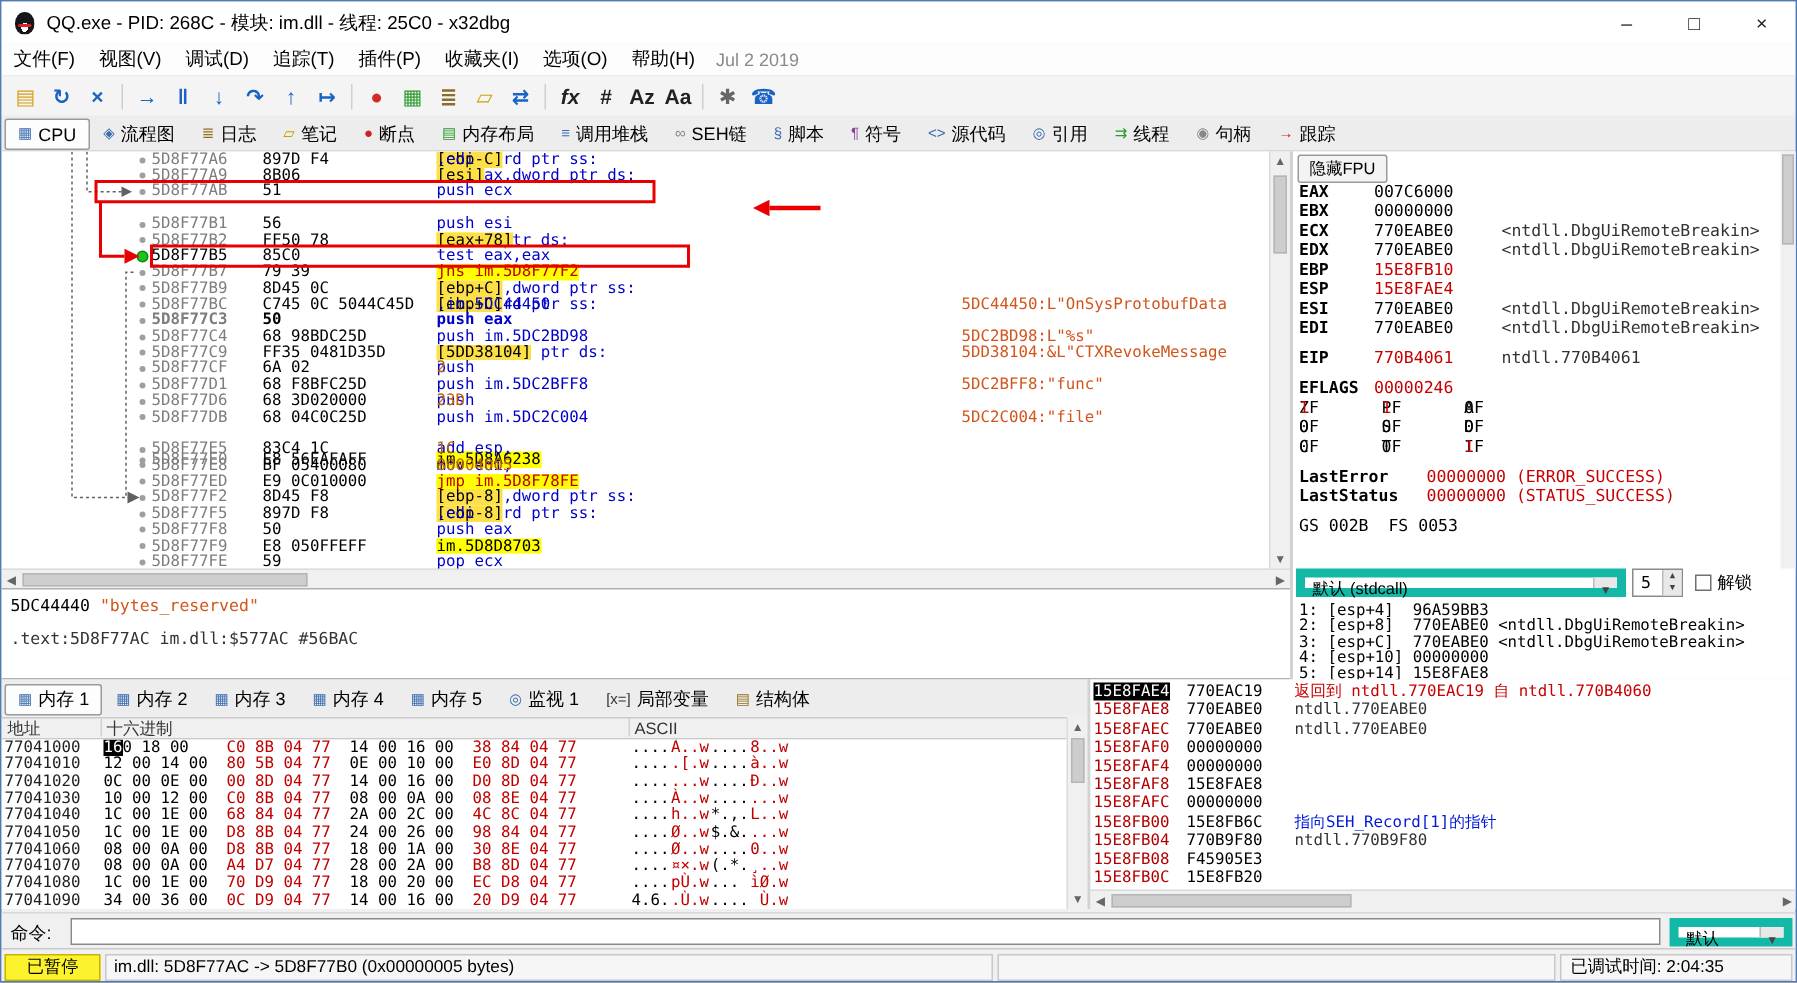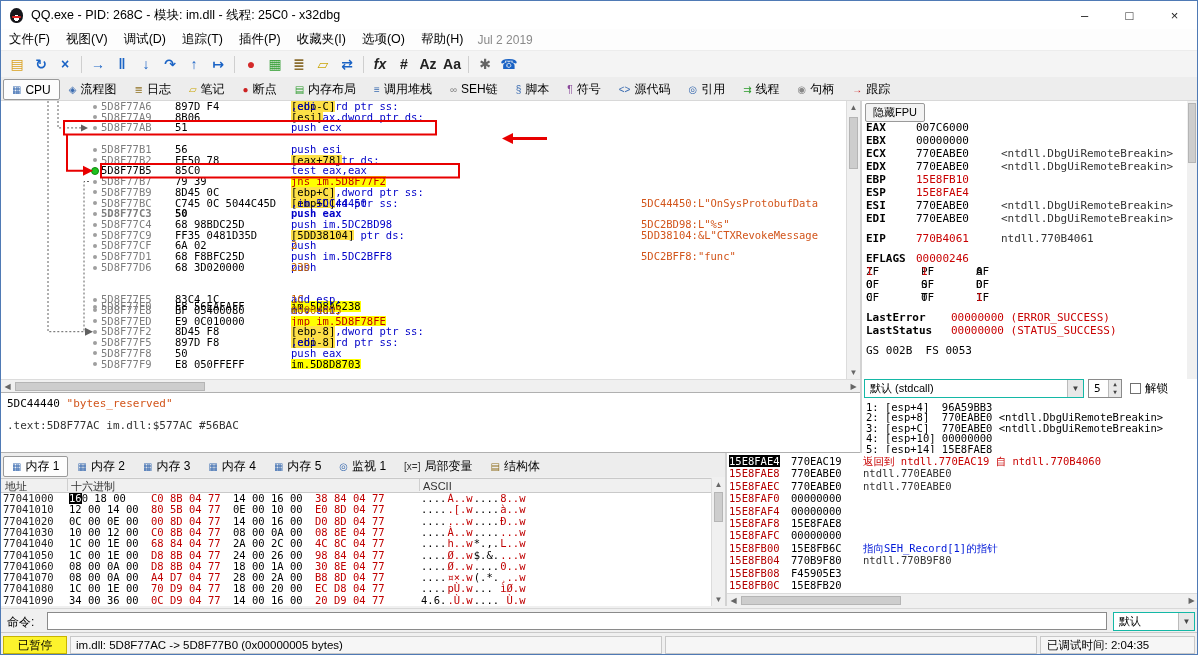--- a/index.html
+++ b/index.html
@@ -69,21 +69,21 @@
   .fpu{position:absolute;top:2px;left:3px;font-family:"Liberation Sans","DejaVu Sans",sans-serif;font-size:11px;padding:1px 7px;border:1px solid #9a9a9a;background:#f3f3f3;border-radius:2px;}
   .rrow{position:absolute;left:4px;right:14px;height:13px;line-height:13px;white-space:pre;}
   .rrow span{position:absolute;top:0;}
   .rname{left:0;font-weight:bold;}
   .rval{left:50px;}
   .rval.wide{left:85px;}
   .red{color:#c80000;}
   .rx{left:135px;color:#333;}
   .fp0{left:0;} .fp1{left:55px;} .fp2{left:110px;}
   .callconv{position:absolute;top:277px;left:0;width:100%;height:21px;}
-  .combo{position:absolute;height:19px;border:1px solid #14b8a6;background:#fff;font-family:"Liberation Sans",sans-serif;font-size:11px;line-height:17px;padding-left:5px;}
+  .combo{position:absolute;height:19px;border:6px solid #14b8a6;background:#fff;font-family:"Liberation Sans",sans-serif;font-size:11px;line-height:17px;padding-left:5px;}
   .combo .arrow{position:absolute;right:0;top:0;width:16px;height:100%;background:#e8e8e8;border-left:1px solid #bbb;text-align:center;font-size:8px;line-height:17px;color:#444;}
   .cc-combo{left:2px;width:220px;top:1px;}
   .spin{position:absolute;left:226px;top:1px;width:34px;height:19px;border:1px solid #8a8a8a;background:#fff;font-size:11px;line-height:17px;padding-left:5px;}
   .spin .ud{position:absolute;right:0;top:0;width:13px;height:100%;border-left:1px solid #bbb;background:#e8e8e8;font-size:6px;line-height:8px;text-align:center;color:#444;}
   .cbwrap{position:absolute;left:268px;top:3px;display:flex;align-items:center;gap:4px;font-family:"Liberation Sans",sans-serif;font-size:11.5px;}
   .cb{width:11px;height:11px;border:1px solid #707070;background:#fff;display:inline-block;}
   .args{position:absolute;top:301px;left:4px;right:4px;}
   .argrow{position:absolute;left:0;height:10.4px;line-height:10.4px;font-size:10.5px;white-space:pre;}
 
   
@@ -260,28 +260,30 @@
         <div class="drow" style="top: 64.38px;"><i class="dot bp"></i><span class="c-addr ab">5D8F77B5</span><span class="c-bytes">85C0</span><span class="c-instr"><span class="sg-m">test eax,eax</span></span></div>
         <div class="drow" style="top: 75.11px;"><i class="dot"></i><span class="c-addr">5D8F77B7</span><span class="c-bytes">79 39</span><span class="c-instr"><span class="sg-yr">jns im.5D8F77F2</span></span></div>
         <div class="drow" style="top: 85.84px;"><i class="dot"></i><span class="c-addr">5D8F77B9</span><span class="c-bytes">8D45 0C</span><span class="c-instr"><span class="sg-m">lea eax,dword ptr ss:</span><span class="sg-mem">[ebp+C]</span></span></div>
         <div class="drow" style="top: 96.57px;"><i class="dot"></i><span class="c-addr">5D8F77BC</span><span class="c-bytes">C745 0C 5044C45D</span><span class="c-instr"><span class="sg-m">mov dword ptr ss:</span><span class="sg-mem">[ebp+C]</span><span class="sg-m">,im.5DC44450</span></span><span class="c-cmt">5DC44450:L"OnSysProtobufData</span></div>
         <div class="drow" style="top: 107px; font-weight: bold;"><i class="dot"></i><span class="c-addr">5D8F77C3</span><span class="c-bytes">50</span><span class="c-instr"><span class="sg-m">push eax</span></span></div>
         <div class="drow" style="top: 118.03px;"><i class="dot"></i><span class="c-addr">5D8F77C4</span><span class="c-bytes">68 98BDC25D</span><span class="c-instr"><span class="sg-m">push im.5DC2BD98</span></span><span class="c-cmt">5DC2BD98:L"%s"</span></div>
         <div class="drow" style="top: 128.76px;"><i class="dot"></i><span class="c-addr">5D8F77C9</span><span class="c-bytes">FF35 0481D35D</span><span class="c-instr"><span class="sg-m">push dword ptr ds:</span><span class="sg-mem">[5DD38104]</span></span><span class="c-cmt">5DD38104:&amp;L"CTXRevokeMessage</span></div>
         <div class="drow" style="top: 139.49px;"><i class="dot"></i><span class="c-addr">5D8F77CF</span><span class="c-bytes">6A 02</span><span class="c-instr"><span class="sg-m">push </span><span class="sg-i">2</span></span></div>
         <div class="drow" style="top: 150.22px;"><i class="dot"></i><span class="c-addr">5D8F77D1</span><span class="c-bytes">68 F8BFC25D</span><span class="c-instr"><span class="sg-m">push im.5DC2BFF8</span></span><span class="c-cmt">5DC2BFF8:"func"</span></div>
         <div class="drow" style="top: 160.95px;"><i class="dot"></i><span class="c-addr">5D8F77D6</span><span class="c-bytes">68 3D020000</span><span class="c-instr"><span class="sg-m">push </span><span class="sg-i">23D</span></span></div>
+        <div class="drow" style="top: 171.68px;"><i class="dot"></i><span class="c-addr">5D8F77DB</span><span class="c-bytes">68 04C0C25D</span><span class="c-instr"><span class="sg-m">push im.5DC2C004</span></span><span class="c-cmt">5DC2C004:"file"</span></div>
         <div class="drow" style="top: 200px;"><i class="dot"></i><span class="c-addr">5D8F77E0</span><span class="c-bytes">E8 56EAFAFF</span><span class="c-instr"><span class="sg-y">call</span><span class="sg-m"> </span><span class="sg-y">im.5D8A6238</span></span></div>
         <div class="drow" style="top: 193.14px;"><i class="dot"></i><span class="c-addr">5D8F77E5</span><span class="c-bytes">83C4 1C</span><span class="c-instr"><span class="sg-m">add esp,</span><span class="sg-i">1C</span></span></div>
         <div class="drow" style="top: 203.87px;"><i class="dot"></i><span class="c-addr">5D8F77E8</span><span class="c-bytes">BF 05400080</span><span class="c-instr"><span class="sg-m">mov edi,</span><span class="sg-i">80004005</span></span></div>
         <div class="drow" style="top: 214.6px;"><i class="dot"></i><span class="c-addr">5D8F77ED</span><span class="c-bytes">E9 0C010000</span><span class="c-instr"><span class="sg-yr">jmp im.5D8F78FE</span></span></div>
         <div class="drow" style="top: 225.33px;"><i class="dot"></i><span class="c-addr">5D8F77F2</span><span class="c-bytes">8D45 F8</span><span class="c-instr"><span class="sg-m">lea eax,dword ptr ss:</span><span class="sg-mem">[ebp-8]</span></span></div>
         <div class="drow" style="top: 236.06px;"><i class="dot"></i><span class="c-addr">5D8F77F5</span><span class="c-bytes">897D F8</span><span class="c-instr"><span class="sg-m">mov dword ptr ss:</span><span class="sg-mem">[ebp-8]</span><span class="sg-m">,edi</span></span></div>
         <div class="drow" style="top: 246.79px;"><i class="dot"></i><span class="c-addr">5D8F77F8</span><span class="c-bytes">50</span><span class="c-instr"><span class="sg-m">push eax</span></span></div>
         <div class="drow" style="top: 257.52px;"><i class="dot"></i><span class="c-addr">5D8F77F9</span><span class="c-bytes">E8 050FFEFF</span><span class="c-instr"><span class="sg-y">call</span><span class="sg-m"> </span><span class="sg-y">im.5D8D8703</span></span></div>
+        <div class="drow" style="top: 268.25px;"><i class="dot"></i><span class="c-addr">5D8F77FE</span><span class="c-bytes">59</span><span class="c-instr"><span class="sg-m">pop ecx</span></span></div>
       </div>
     <svg class="redsvg" width="845" height="278">
       <rect x="63" y="20" width="372" height="13.5" fill="none" stroke="#e80000" stroke-width="2"></rect>
       <rect x="100" y="63" width="358" height="13.5" fill="none" stroke="#e80000" stroke-width="2"></rect>
       <path d="M66,33.5 V69.8 H82" fill="none" stroke="#e80000" stroke-width="2"></path>
       <polygon points="82,64.8 92,69.8 82,74.8" fill="#e80000"></polygon>
       <path d="M546,37.6 H512" fill="none" stroke="#e80000" stroke-width="3"></path>
       <polygon points="512,32.1 512,43.1 501,37.6" fill="#e80000"></polygon>
     </svg>
   </div>

